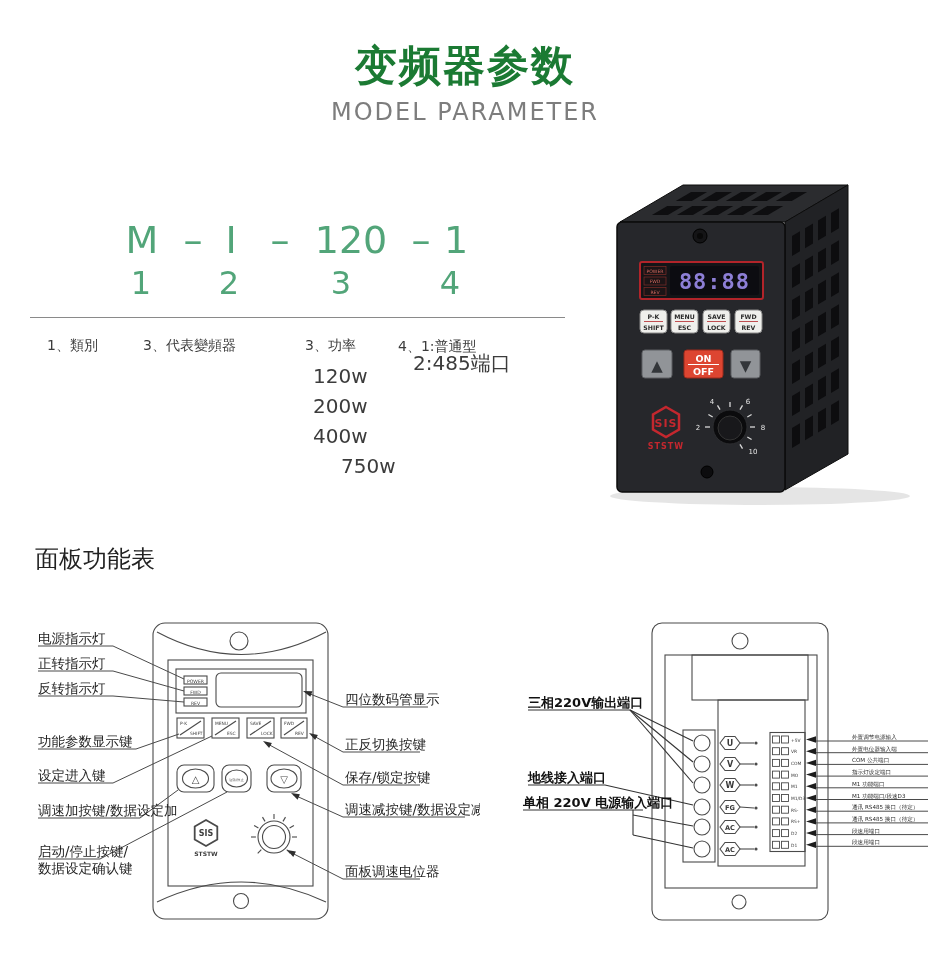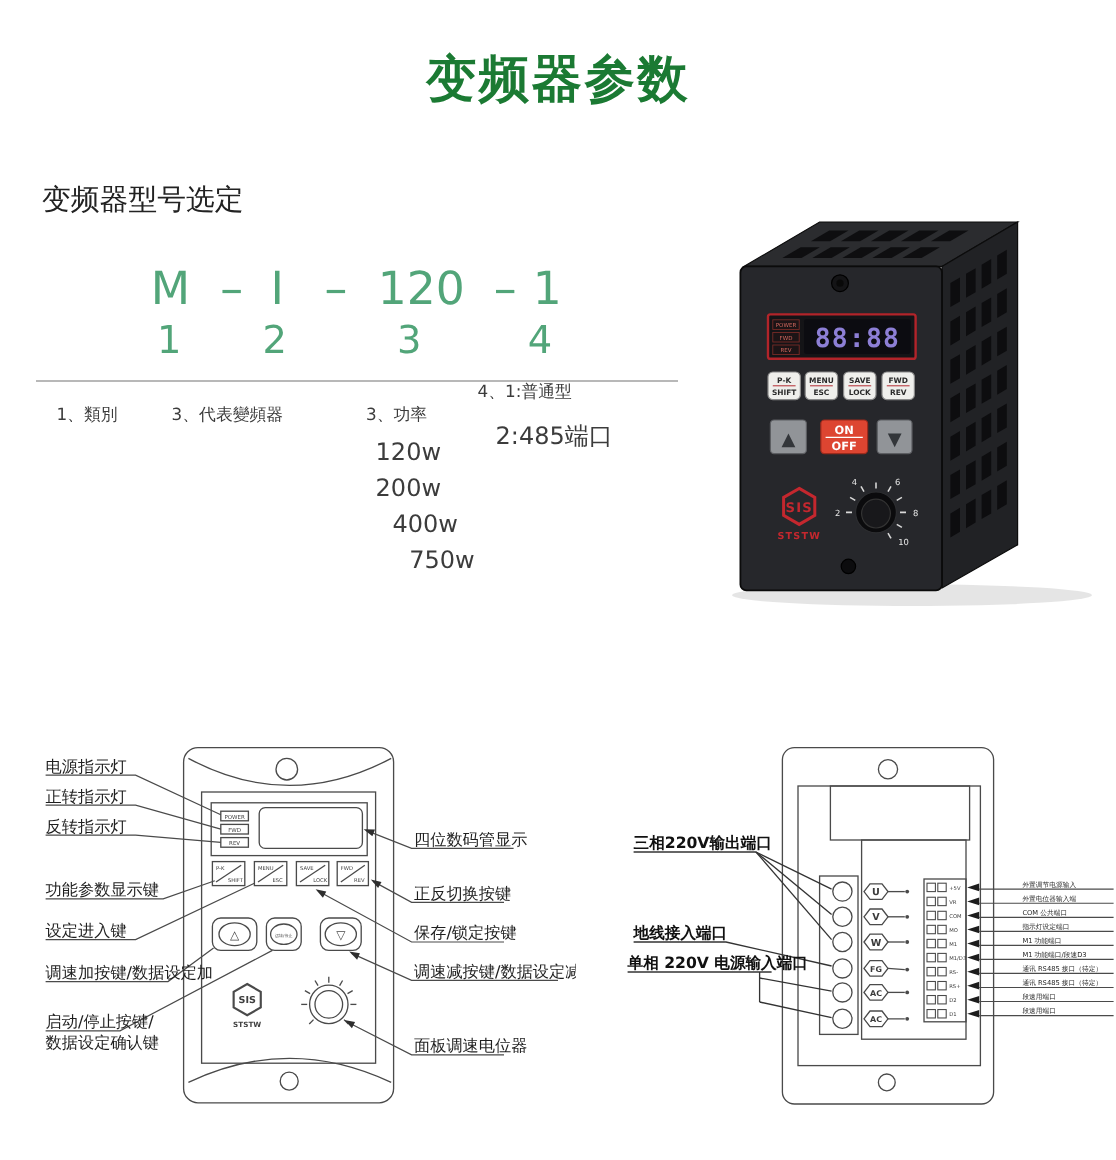--- a/index.html
+++ b/index.html
@@ -18,46 +18,46 @@
   svg text { font-family:"DejaVu Sans", sans-serif; }
   .dseg { font-family:"DejaVu Sans Mono", monospace; }
 </style>
 </head>
 <body>
 
 <div class="page">
 
   <div class="abs" style="left:0; top:38px; width:930px; text-align:center;">
     <div class="page-title">变频器参数</div>
+    <div class="page-subtitle">MODEL PARAMETER</div>
   </div>
 
-  <div class="abs sec-heading" style="left:35px; top:150px;">变频器型号选定</div>
 
   <span class="code-part" style="left:142px; top:218px;">M</span>
   <span class="code-part" style="left:193px; top:218px;">–</span>
   <span class="code-part" style="left:231px; top:218px;">I</span>
   <span class="code-part" style="left:280px; top:218px;">–</span>
   <span class="code-part" style="left:351px; top:218px;">120</span>
   <span class="code-part" style="left:421px; top:218px;">–</span>
   <span class="code-part" style="left:456px; top:218px;">1</span>
 
   <span class="code-idx" style="left:141px; top:264px;">1</span>
   <span class="code-idx" style="left:229px; top:264px;">2</span>
   <span class="code-idx" style="left:341px; top:264px;">3</span>
   <span class="code-idx" style="left:450px; top:264px;">4</span>
 
   <div class="divider" style="left:30px; top:317px; width:535px;"></div>
 
   <div class="legend-title" style="left:47px;  top:337px;">1、類別</div>
   <div class="legend-title" style="left:143px; top:337px;">3、代表變頻器</div>
   <div class="legend-title" style="left:305px; top:337px;">3、功率</div>
-  <div class="legend-title" style="left:398px; top:318px;">4、1:普通型</div>
+  <div class="legend-title" style="left:398px; top:338px;">4、1:普通型</div>
   <div class="legend-opt" style="left:313px; top:364px;">120w</div>
   <div class="legend-opt" style="left:313px; top:394px;">200w</div>
-  <div class="legend-opt" style="left:327px; top:424px;">400w</div>
+  <div class="legend-opt" style="left:313px; top:424px;">400w</div>
   <div class="legend-opt" style="left:313px; top:454px;margin-left:28px;">750w</div>
   <div class="legend-opt" style="left:413px; top:350px;">2:485端口</div>
 
   <svg class="abs" style="left:600px; top:182px;" width="330" height="330" viewBox="0 0 330 330">
     <ellipse cx="160" cy="314" rx="150" ry="9" fill="rgba(0,0,0,0.10)"></ellipse>
 
     <polygon points="20,40 185,40 248,3 83,3" fill="#2b2c2f" stroke="#0c0c0c" stroke-width="1"></polygon>
     <polygon points="185,40 248,3 248,272 185,308" fill="#212225" stroke="#0c0c0c" stroke-width="1"></polygon>
 
     <g transform="matrix(1,0,-1.703,1,20,40)" fill="#0e0e10">
@@ -168,20 +168,21 @@
       <text x="112" y="222">4</text>
       <text x="148" y="222">6</text>
       <text x="163" y="248">8</text>
       <text x="153" y="272">10</text>
     </g>
     <circle cx="130" cy="245" r="17" fill="#0b0b0d" stroke="#2c2d30"></circle>
     <circle cx="130" cy="246" r="12" fill="#18181b" stroke="#333"></circle>
     <circle cx="107" cy="290" r="6" fill="#0c0c0e" stroke="#000"></circle>
   </svg>
 
+  <div class="abs sec-heading" style="left:35px; top:543px;">面板功能表</div>
 
   <svg class="abs" style="left:0; top:615px;" width="480" height="352" viewBox="0 0 480 352">
     <g fill="none" stroke="#4a4a4a" stroke-width="1.1">
       <rect x="153" y="8" width="175" height="296" rx="12"></rect>
       <circle cx="239" cy="26" r="9"></circle>
       <path d="M157,17 Q241,62 326,17"></path>
       <path d="M157,287 Q241,247 326,287"></path>
       <circle cx="241" cy="286" r="7.5"></circle>
       <rect x="168" y="45" width="145" height="226"></rect>
       <rect x="176" y="54" width="130" height="44"></rect>

